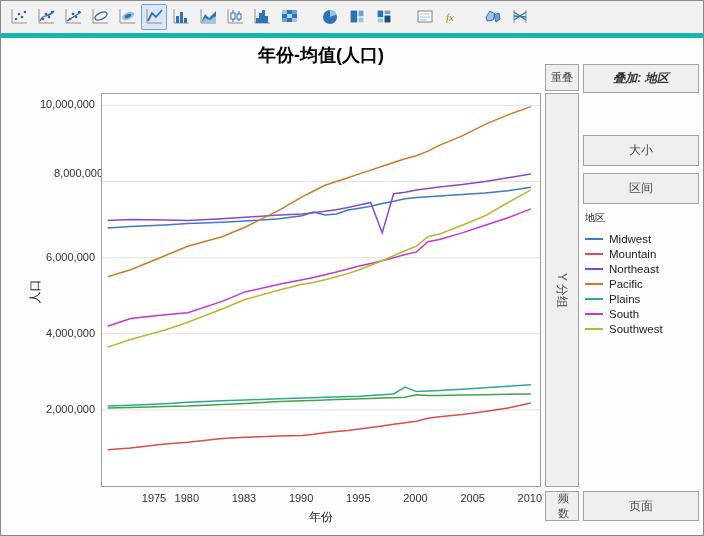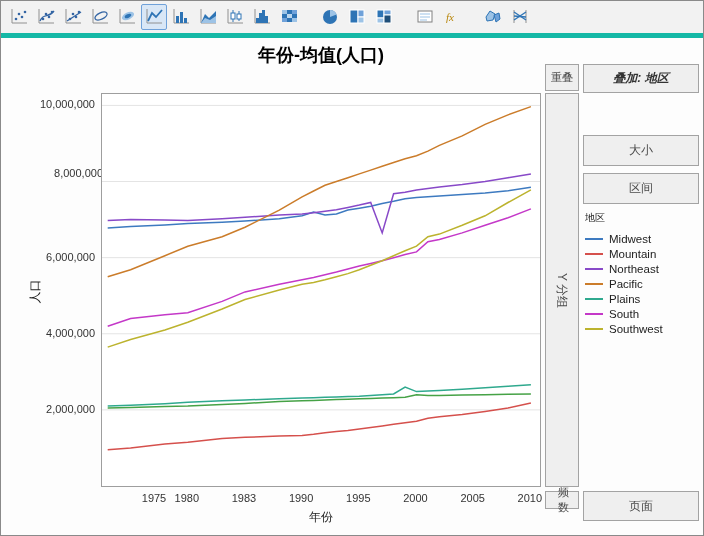--- a/index.html
+++ b/index.html
@@ -12,21 +12,21 @@
   .graph-title{position:absolute;left:100px;top:42px;width:440px;text-align:center;font-size:18px;font-weight:bold;color:#000;}
   .zone{position:absolute;background:#efefef;border:1px solid #a3a3a3;color:#4a4a4a;font-size:12px;display:flex;align-items:center;justify-content:center;box-sizing:border-box;}
   .zone-xgroup{left:100px;top:63px;width:440px;height:27px;}
   .zone-overlay{left:544px;top:63px;width:34px;height:27px;font-size:11px;}
   .zone-overlayvar{left:582px;top:63px;width:116px;height:29px;}
   .zone-overlayvar span{font-style:italic;font-weight:bold;color:#333;}
   .zone-color{left:582px;top:96px;width:116px;height:31px;}
   .zone-size{left:582px;top:134px;width:116px;height:31px;}
   .zone-interval{left:582px;top:172px;width:116px;height:31px;}
   .zone-ygroup{left:544px;top:92px;width:34px;height:394px;}
-  .zone-freq{left:544px;top:490px;width:34px;height:18px;font-size:11px;padding-left:12px;}
+  .zone-freq{left:544px;top:490px;width:34px;height:30px;font-size:11px;padding-left:12px;}
   .zone-mapshape{left:5px;top:490px;width:92px;height:30px;}
   .zone-page{left:582px;top:490px;width:116px;height:30px;}
   .vtext{transform:rotate(90deg);white-space:nowrap;}
   .plot{position:absolute;left:100px;top:92px;width:440px;height:394px;box-sizing:border-box;background:#fff;border:1px solid #9e9e9e;}
   .y-axis-label{position:absolute;left:22px;top:282px;transform:rotate(-90deg);transform-origin:center;font-size:12px;color:#222;}
   .x-axis-label{position:absolute;left:100px;top:508px;width:440px;text-align:center;font-size:12px;color:#222;}
   .y-tick{position:absolute;left:0;width:94px;text-align:right;font-size:11px;color:#333;}
   .x-tick{position:absolute;top:491px;transform:translateX(-50%);font-size:11px;color:#333;}
   .legend{position:absolute;left:584px;top:210px;width:114px;}
   .legend-title{font-size:10px;color:#222;margin-bottom:6px;}

